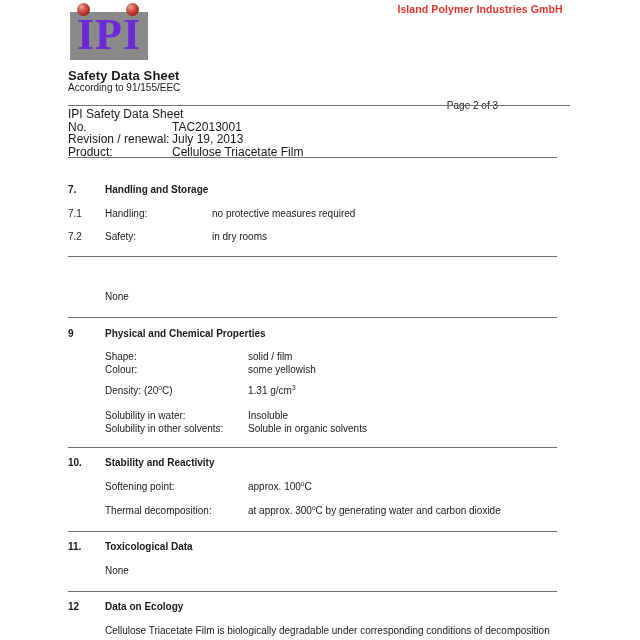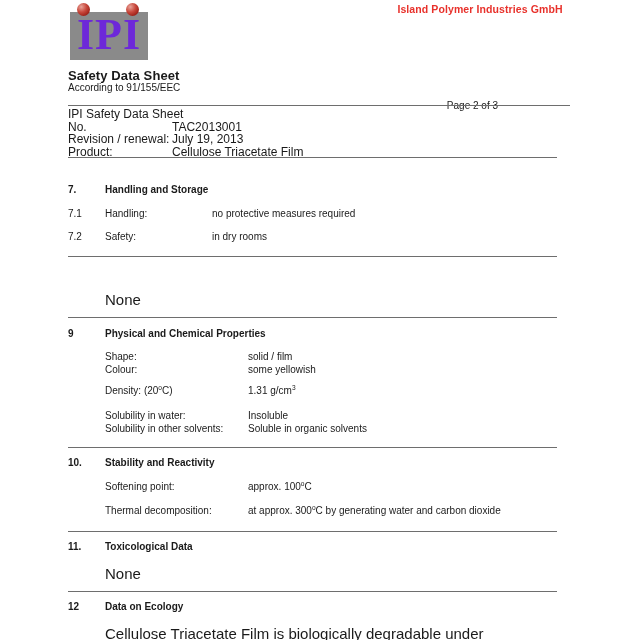--- a/index.html
+++ b/index.html
@@ -149,21 +149,21 @@
   .row-label {
     display: inline-block;
     vertical-align: top;
   }
   .label-w1 { width: 107px; }  
   .label-w2 { width: 143px; }  
   .row-value { display: inline-block; vertical-align: top; }
 
   .plain {
     position: absolute;
-    font-size: 15px;
+    font-size: 10px;
   }
 
   sup {
     font-size: 6.6px;
     vertical-align: super;
     line-height: 0;
   }
 </style>
 </head>
 <body>

